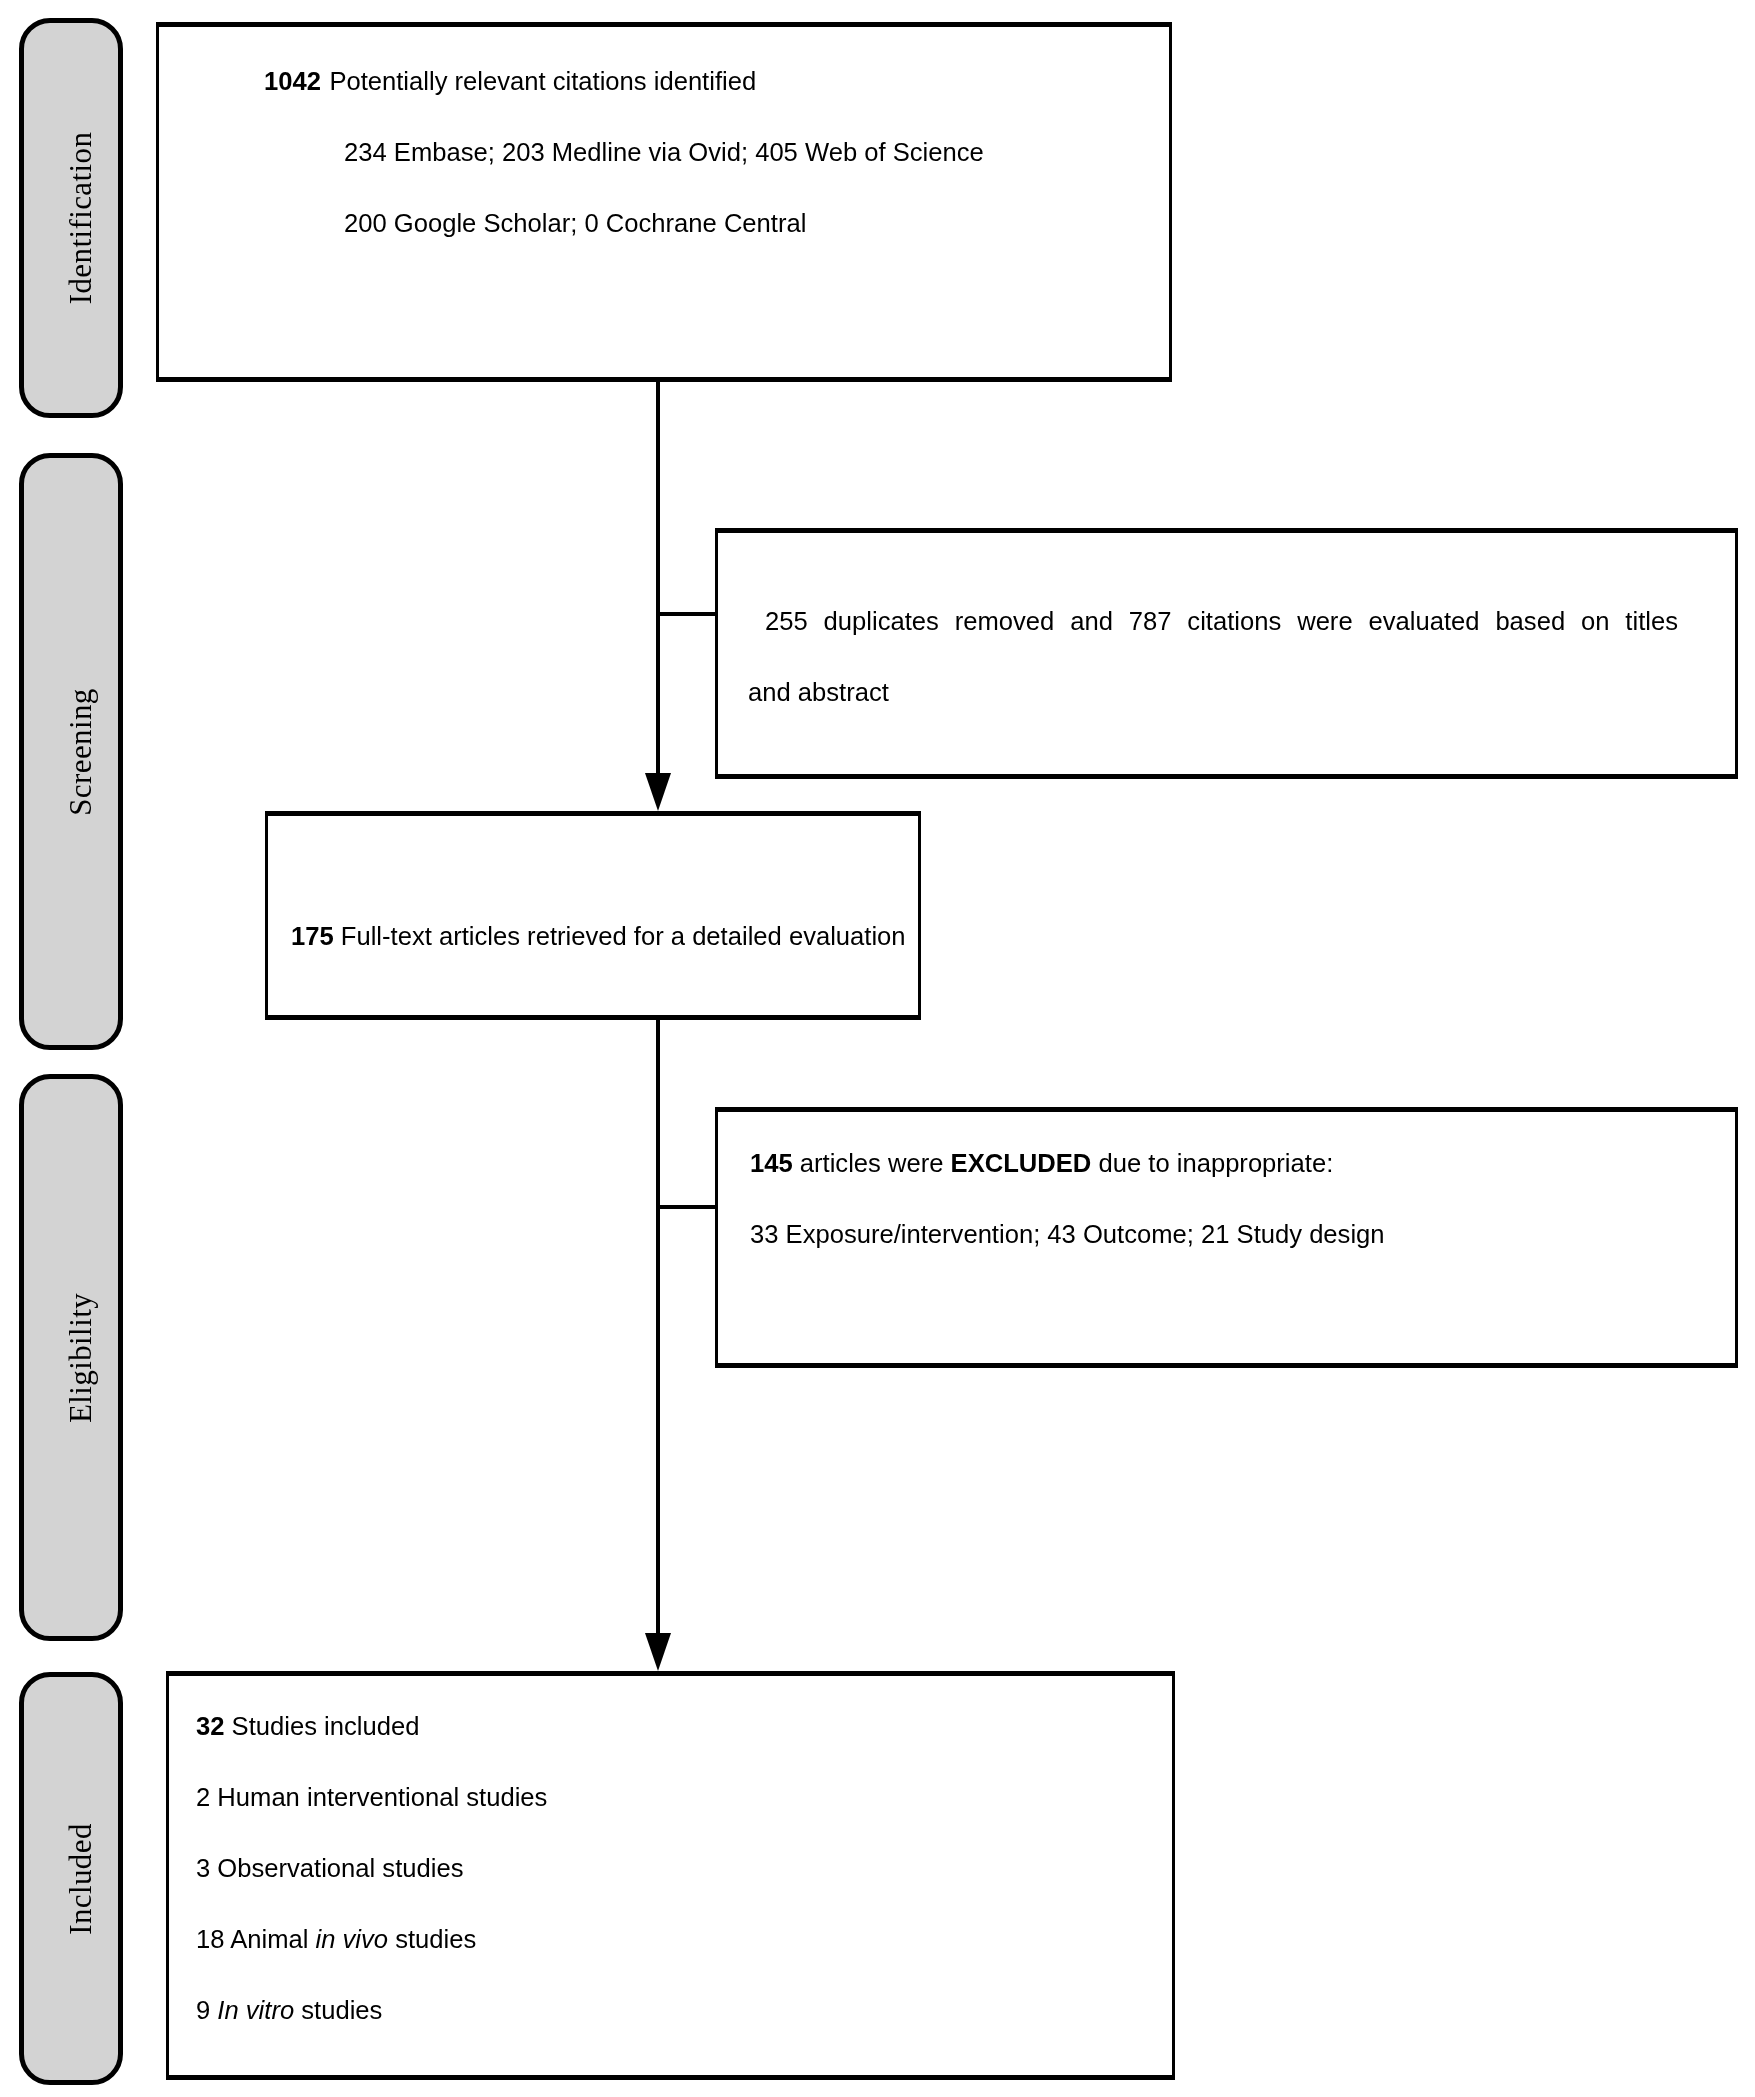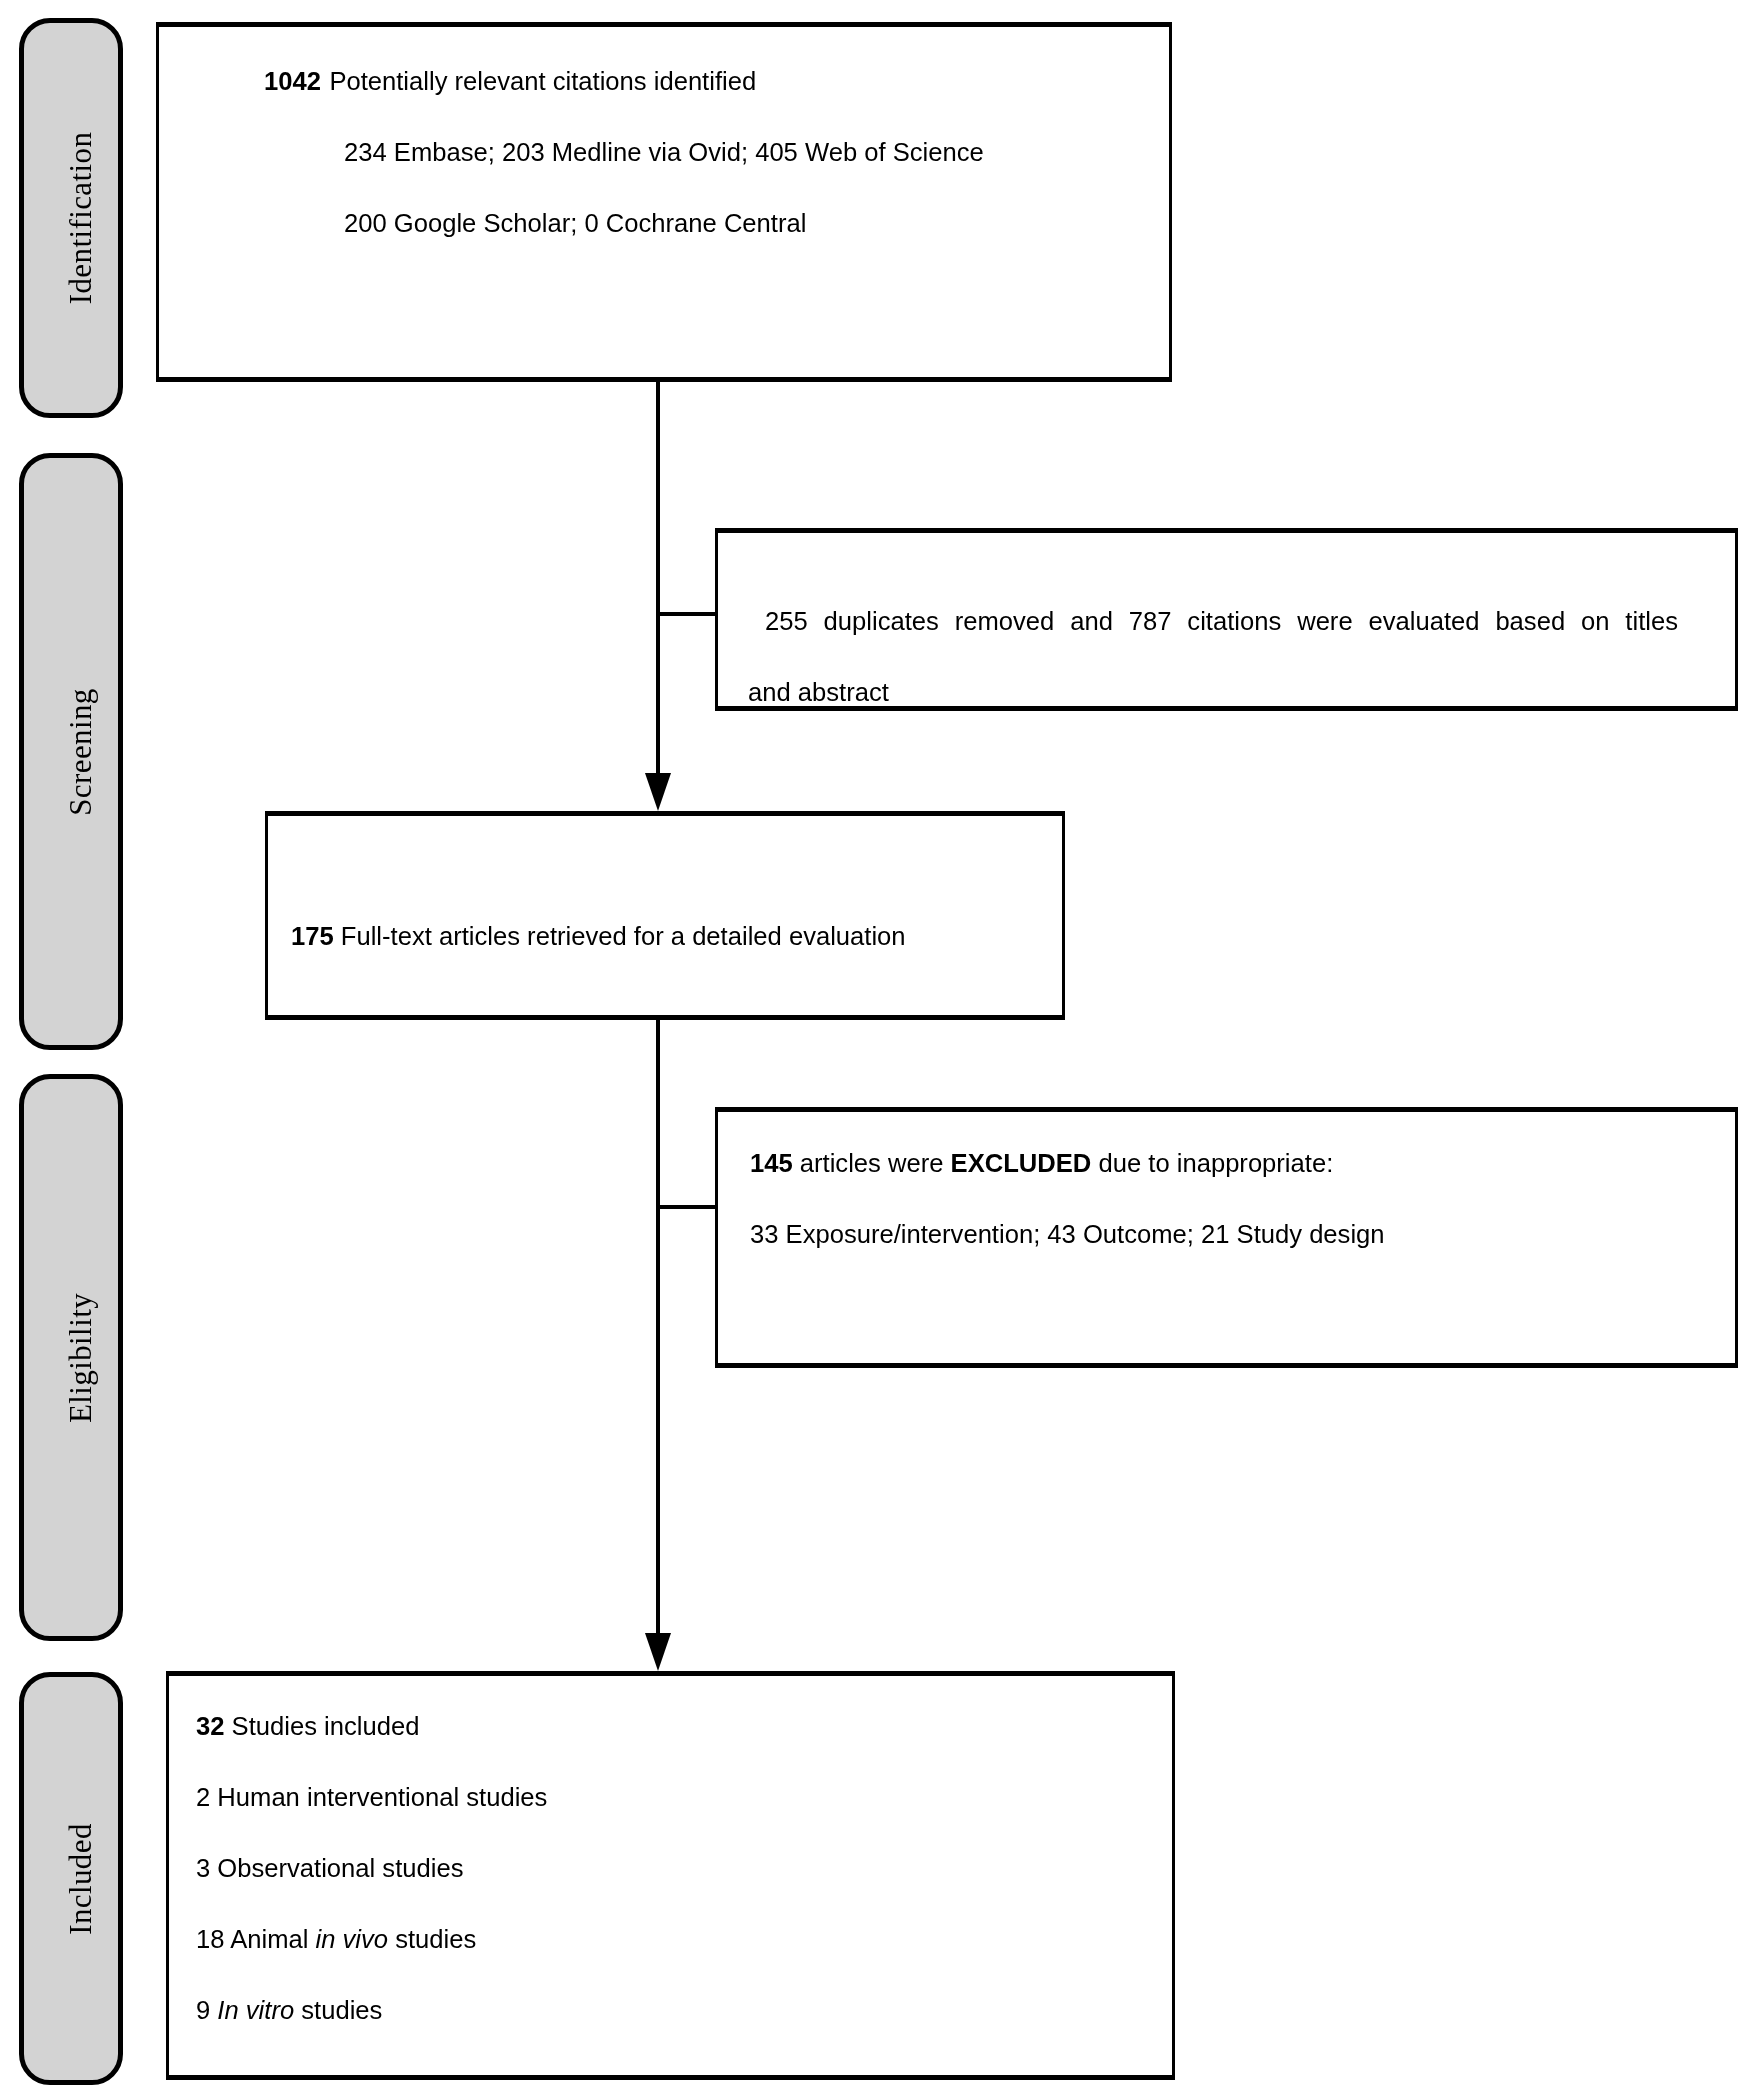--- a/index.html
+++ b/index.html
@@ -57,31 +57,31 @@
   .b { font-weight: bold; }
   .i { font-style: italic; }
   .count-gap { margin-right: 0.33em; text-align: center; }
 
   
   #box-identified { left: 156px; top: 22px; width: 1016px; height: 360px; padding: 18.5px 13.2px 0 0; }
   #box-identified .l1 { margin-left: 105px; }
   #box-identified .l2, #box-identified .l3 { margin-left: 185px; }
 
   
-  #box-duplicates { left: 715px; top: 528px; width: 1023px; height: 183px; padding: 53px 57px 6px 30px; }
+  #box-duplicates { left: 715px; top: 528px; width: 1023px; height: 251px; padding: 53px 57px 6px 30px; }
   #box-duplicates .l1 {
     margin-left: 17px;
     white-space: normal;
     text-align: justify;
     text-align-last: justify;
     overflow: hidden;
   }
 
   
-  #box-fulltext { left: 265px; top: 811px; width: 800px; height: 209px; padding: 85px 16px 0 23px; }
+  #box-fulltext { left: 265px; top: 811px; width: 656px; height: 209px; padding: 85px 16px 0 23px; }
 
   
   #box-excluded { left: 715px; top: 1084px; width: 1023px; height: 261px; padding: 16px 8.8px 0 32px; margin-top: 23px; }
 
   
   #box-included { left: 166px; top: 1671px; width: 1009px; height: 409px; padding: 15px 16px 0 27px; }
   #box-included .item { }
 
   
   .conn {

